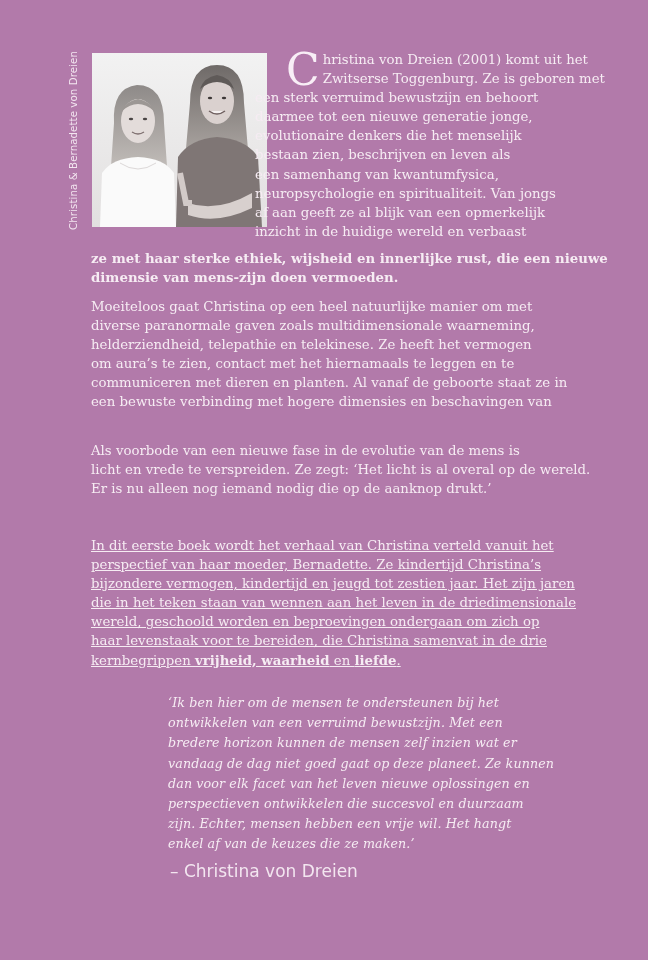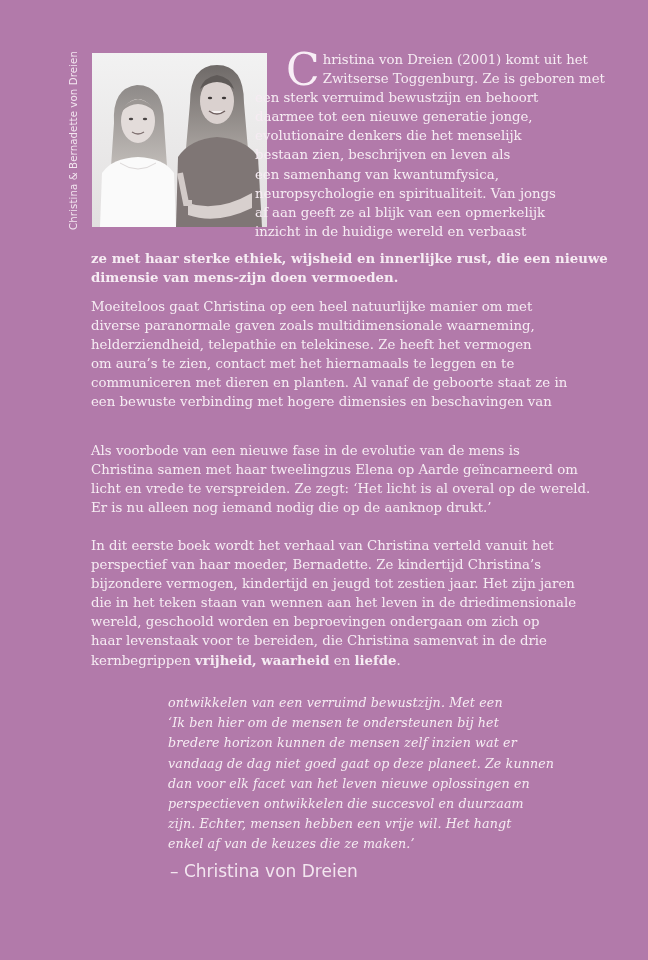--- a/index.html
+++ b/index.html
@@ -69,21 +69,21 @@
       left: 91px;
       width: 540px;
       font-size: 13.3px;
       line-height: 19.1px;
     }
     .body-text .line { white-space: nowrap; }
 
     .p-continue { top: 249px; font-weight: bold; }
     .p2 { top: 297px; }
     .p3 { top: 441px; }
-    .p4 { top: 536px; }
+    .p4 { top: 536px; text-decoration: underline; }
     .p4 b { font-weight: bold; }
 
     .quote {
       position: absolute;
       left: 168px;
       top: 693px;
       width: 440px;
       font-style: italic;
       font-size: 12.7px;
       line-height: 20.2px;
@@ -167,38 +167,37 @@
   <span class="line">Moeiteloos gaat Christina op een heel natuurlijke manier om met</span>
   <span class="line">diverse paranormale gaven zoals multidimensionale waarneming,</span>
   <span class="line">helderziendheid, telepathie en telekinese. Ze heeft het vermogen</span>
   <span class="line">om aura’s te zien, contact met het hiernamaals te leggen en te</span>
   <span class="line">communiceren met dieren en planten. Al vanaf de geboorte staat ze in</span>
   <span class="line">een bewuste verbinding met hogere dimensies en beschavingen van</span>
 </div>
 
 <div class="body-text p3">
   <span class="line">Als voorbode van een nieuwe fase in de evolutie van de mens is</span>
-  <span class="line">Christina samen met haar tweelingzus Elena op Aarde geïncarneerd om</span>
   <span class="line">licht en vrede te verspreiden. Ze zegt: ‘Het licht is al overal op de wereld.</span>
   <span class="line">Er is nu alleen nog iemand nodig die op de aanknop drukt.’</span>
 </div>
 
 <div class="body-text p4">
   <span class="line">In dit eerste boek wordt het verhaal van Christina verteld vanuit het</span>
   <span class="line">perspectief van haar moeder, Bernadette. Ze kindertijd Christina’s</span>
   <span class="line">bijzondere vermogen, kindertijd en jeugd tot zestien jaar. Het zijn jaren</span>
   <span class="line">die in het teken staan van wennen aan het leven in de driedimensionale</span>
   <span class="line">wereld, geschoold worden en beproevingen ondergaan om zich op</span>
   <span class="line">haar levenstaak voor te bereiden, die Christina samenvat in de drie</span>
   <span class="line"><span>kernbegrippen </span><b>vrijheid, waarheid</b><span> en </span><b>liefde</b><span>.</span></span>
 </div>
 
 <div class="quote">
+  <span class="line">‘Ik ben hier om de mensen te ondersteunen bij het</span>
   <span class="line">ontwikkelen van een verruimd bewustzijn. Met een</span>
-  <span class="line">‘Ik ben hier om de mensen te ondersteunen bij het</span>
   <span class="line">bredere horizon kunnen de mensen zelf inzien wat er</span>
   <span class="line">vandaag de dag niet goed gaat op deze planeet. Ze kunnen</span>
   <span class="line">dan voor elk facet van het leven nieuwe oplossingen en</span>
   <span class="line">perspectieven ontwikkelen die succesvol en duurzaam</span>
   <span class="line">zijn. Echter, mensen hebben een vrije wil. Het hangt</span>
   <span class="line">enkel af van de keuzes die ze maken.’</span>
 </div>
 <div class="attribution">– Christina von Dreien</div>
 
 </body></html>

